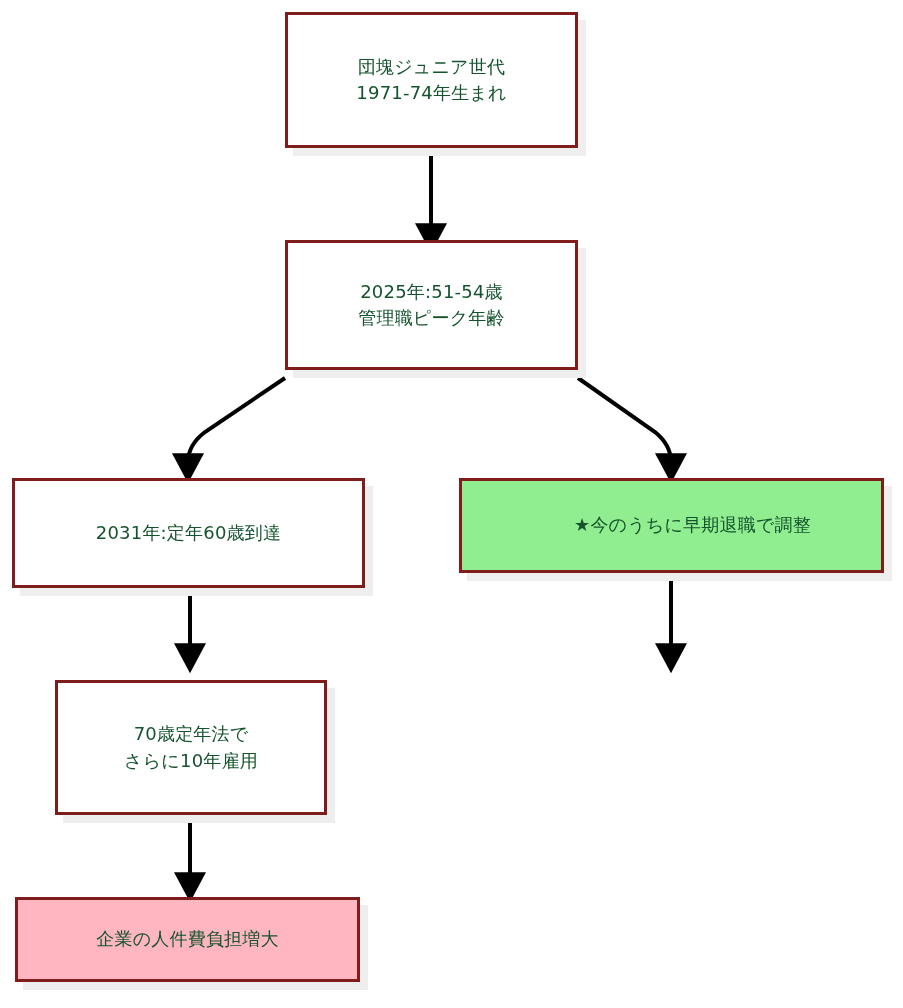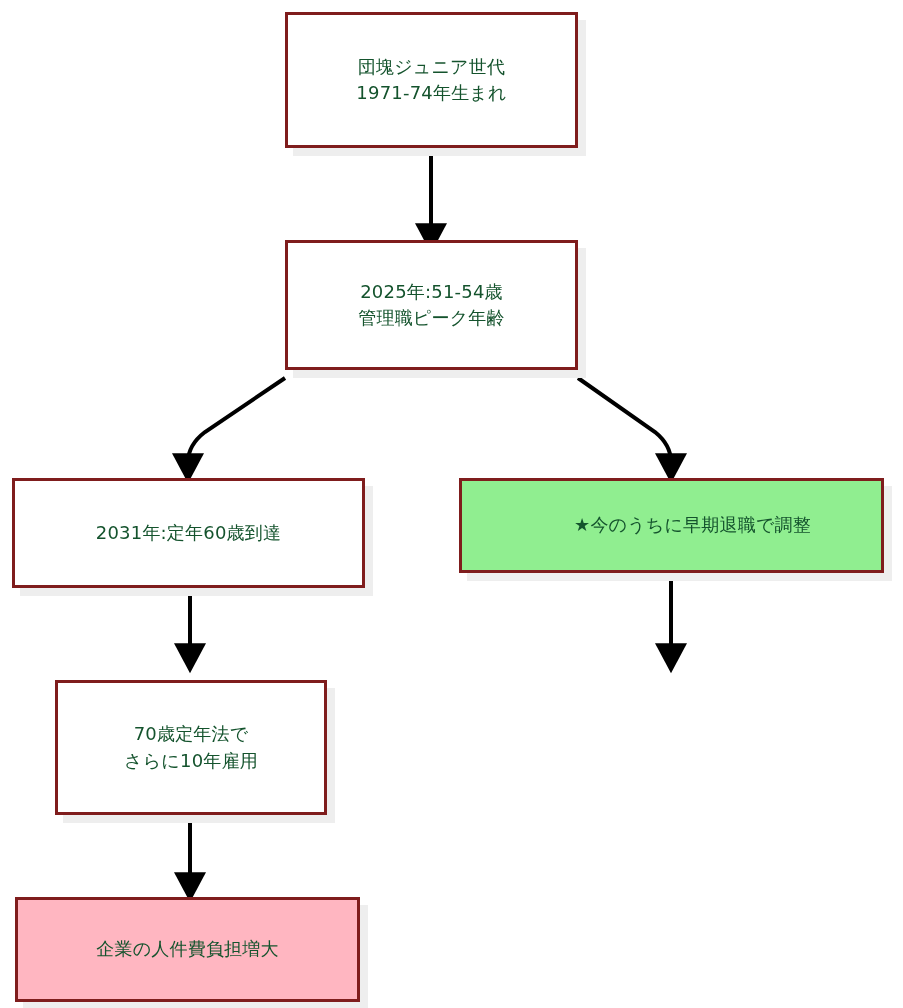--- a/index.html
+++ b/index.html
@@ -102,17 +102,17 @@
   <div class="node green" style="left:459px; top:478px; width:425px; height:95px;">
     <span class="txt">★今のうちに早期退職で調整</span>
   </div>
 
   <div class="node" style="left:55px; top:680px; width:272px; height:135px;">
     <span class="txt">70歳定年法で
 さらに10年雇用</span>
   </div>
 
 
-  <div class="node pink" style="left:15px; top:897px; width:345px; height:105px;">
+  <div class="node pink" style="left:15px; top:897px; width:345px; height:85px;">
     <span class="txt">企業の人件費負担増大</span>
   </div>
 
 </div>
 
 </body></html>

